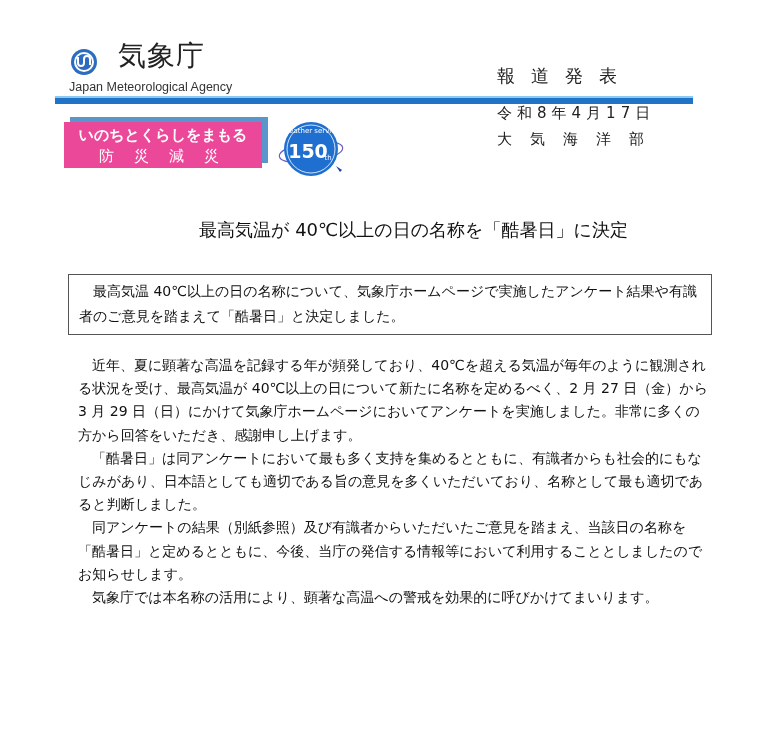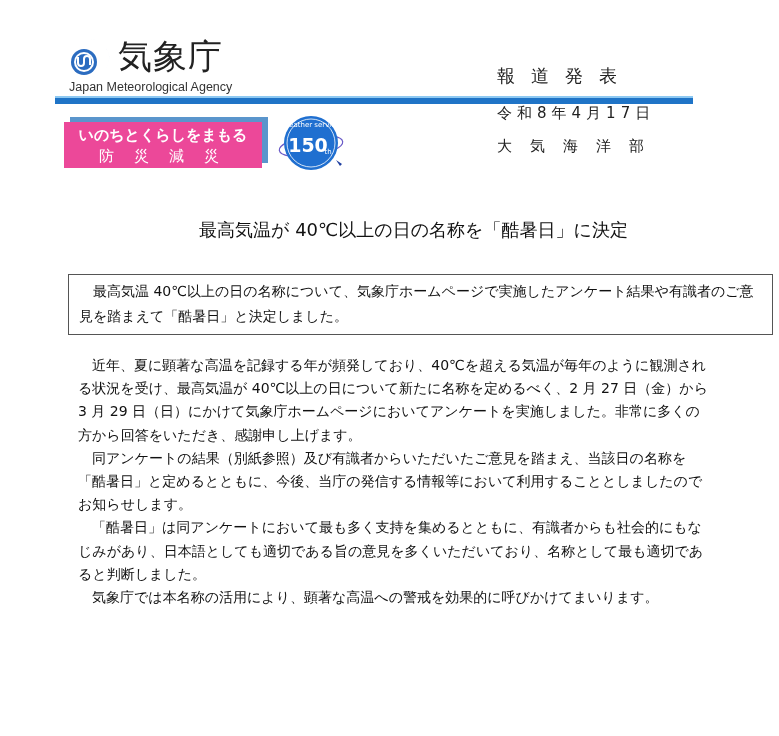--- a/index.html
+++ b/index.html
@@ -2,41 +2,41 @@
 <html><head>
 <meta charset="utf-8">
 <style>
   html, body { margin:0; padding:0; background:#ffffff; }
   body { width:779px; height:736px; position:relative; overflow:hidden;
          font-family:"DejaVu Sans", "Liberation Sans", sans-serif; color:#111; }
   .abs { position:absolute; }
 
   
   .logo-mark { left:66px; top:36px; width:44px; height:44px; }
-  .logo-text-jp { left:118px; top:36px; font-size:34px; letter-spacing:1px; color:#222; line-height:40px; font-family:"DejaVu Sans", sans-serif; }
+  .logo-text-jp { left:118px; top:36px; font-size:28px; letter-spacing:1px; color:#222; line-height:40px; font-family:"DejaVu Sans", sans-serif; }
   .logo-text-en { left:69px; top:80px; font-size:12.5px; color:#333; font-family:"Liberation Sans", sans-serif; }
   .blue-line { left:55px; top:96px; width:638px; height:8px;
                background:linear-gradient(#8ec9f2 0, #8ec9f2 30%, #1f74c7 30%, #1f74c7 100%); }
   .release-title { left:497px; top:64px; font-size:18px; color:#222; letter-spacing:16px; }
   .date { left:497px; top:104px; font-size:15px; letter-spacing:5px; color:#222; }
-  .dept { left:497px; top:137px; font-size:15px; letter-spacing:18px; color:#222; }
+  .dept { left:497px; top:130px; font-size:15px; letter-spacing:18px; color:#222; }
 
   
   .slogan { left:64px; top:122px; width:198px; height:46px; background:#ec4899; color:#fff;
             text-align:center; box-shadow:6px -5px 0 #5a95cc; }
   .slogan .l1 { font-size:15px; font-weight:bold; line-height:22px; margin-top:2px; }
   .slogan .l2 { font-size:15px; font-weight:normal; letter-spacing:20px; line-height:20px; padding-left:12px; }
 
-  .badge { left:278px; top:110px; width:66px; height:66px; }
+  .badge { left:278px; top:116px; width:66px; height:66px; }
 
   
   .doc-title { left:0; top:218px; width:779px; text-align:center; font-size:18px; color:#111;padding-left:24px; }
 
   
-  .summary { left:68px; top:274px; width:705px; height:61px; border:1px solid #555; box-sizing:border-box;
+  .summary { left:68px; top:274px; width:644px; height:61px; border:1px solid #555; box-sizing:border-box;
              font-size:14px; line-height:25px; padding:4px 10px 0 10px; }
   .summary p { margin:0; text-indent:1em; }
 
   
   .body-text { left:78px; top:354px; width:632px; font-size:14px; line-height:23.2px; }
   .body-text p { margin:0; text-indent:1em; }
 </style>
 </head>
 <body>
 
@@ -75,16 +75,16 @@
 </div>
 
 <div class="abs doc-title">最高気温が 40℃以上の日の名称を「酷暑日」に決定</div>
 
 <div class="abs summary">
   <p>最高気温 40℃以上の日の名称について、気象庁ホームページで実施したアンケート結果や有識者のご意見を踏まえて「酷暑日」と決定しました。</p>
 </div>
 
 <div class="abs body-text">
   <p>近年、夏に顕著な高温を記録する年が頻発しており、40℃を超える気温が毎年のように観測される状況を受け、最高気温が 40℃以上の日について新たに名称を定めるべく、2 月 27 日（金）から 3 月 29 日（日）にかけて気象庁ホームページにおいてアンケートを実施しました。非常に多くの方から回答をいただき、感謝申し上げます。</p>
+  <p>「酷暑日」は同アンケートにおいて最も多く支持を集めるとともに、有識者からも社会的にもなじみがあり、日本語としても適切である旨の意見を多くいただいており、名称として最も適切であると判断しました。</p>
   <p>同アンケートの結果（別紙参照）及び有識者からいただいたご意見を踏まえ、当該日の名称を「酷暑日」と定めるとともに、今後、当庁の発信する情報等において利用することとしましたのでお知らせします。</p>
-  <p>「酷暑日」は同アンケートにおいて最も多く支持を集めるとともに、有識者からも社会的にもなじみがあり、日本語としても適切である旨の意見を多くいただいており、名称として最も適切であると判断しました。</p>
   <p>気象庁では本名称の活用により、顕著な高温への警戒を効果的に呼びかけてまいります。</p>
 </div>
 
 </body></html>

